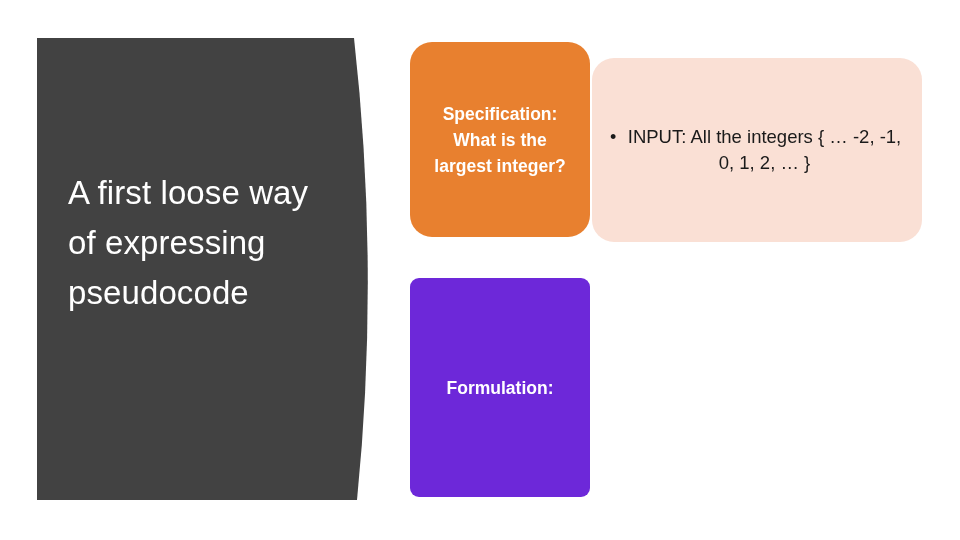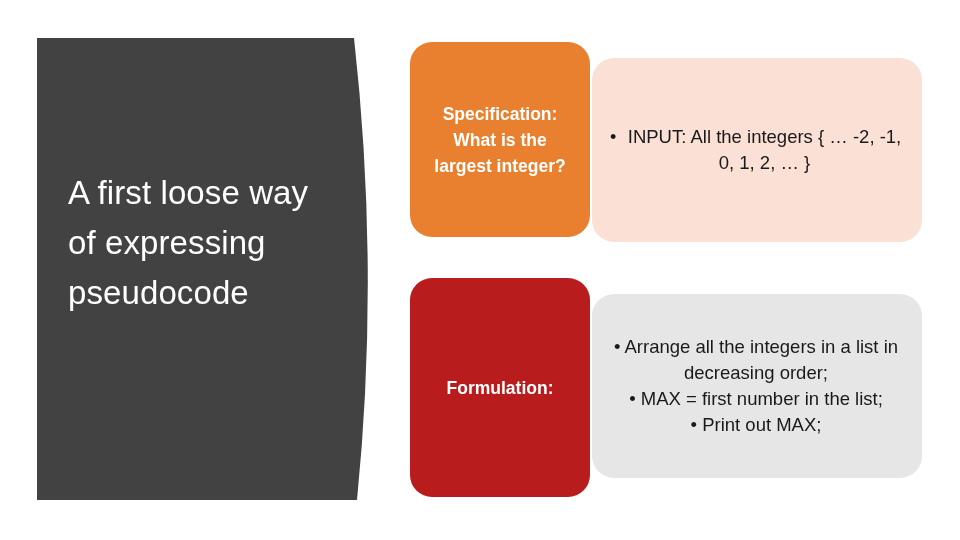--- a/index.html
+++ b/index.html
@@ -146,23 +146,16 @@
   </div>
 
   <div class="blk label-blk" id="spec-label" style="background: rgb(232, 128, 47); color: rgb(255, 255, 255);">Specification: What is the largest integer?</div>
 
   <div class="blk body-blk" id="spec-body" style="background: rgb(250, 224, 213); color: rgb(26, 26, 26);">
     <ul class="bullets">
       <li>INPUT: All the integers { … -2, -1, 0, 1, 2, … }</li>
     </ul>
   </div>
 
-  <div class="blk label-blk" id="form-label" style="background: #b91c1c; color: rgb(255, 255, 255);">Formulation:</div>
+  <div class="blk label-blk" id="form-label" style="background: #6d28d9; color: rgb(255, 255, 255); border-radius: 9px;">Formulation:</div>
 
-  <div class="blk body-blk" id="form-body" style="background: rgb(230, 230, 230); color: rgb(26, 26, 26);">
-    <ul class="bullets">
-      <li>• Arrange all the integers in a list in decreasing order;</li>
-      <li>• MAX = first number in the list;</li>
-      <li>• Print out MAX;</li>
-    </ul>
-  </div>
 
 </div>
 
 </body></html>

